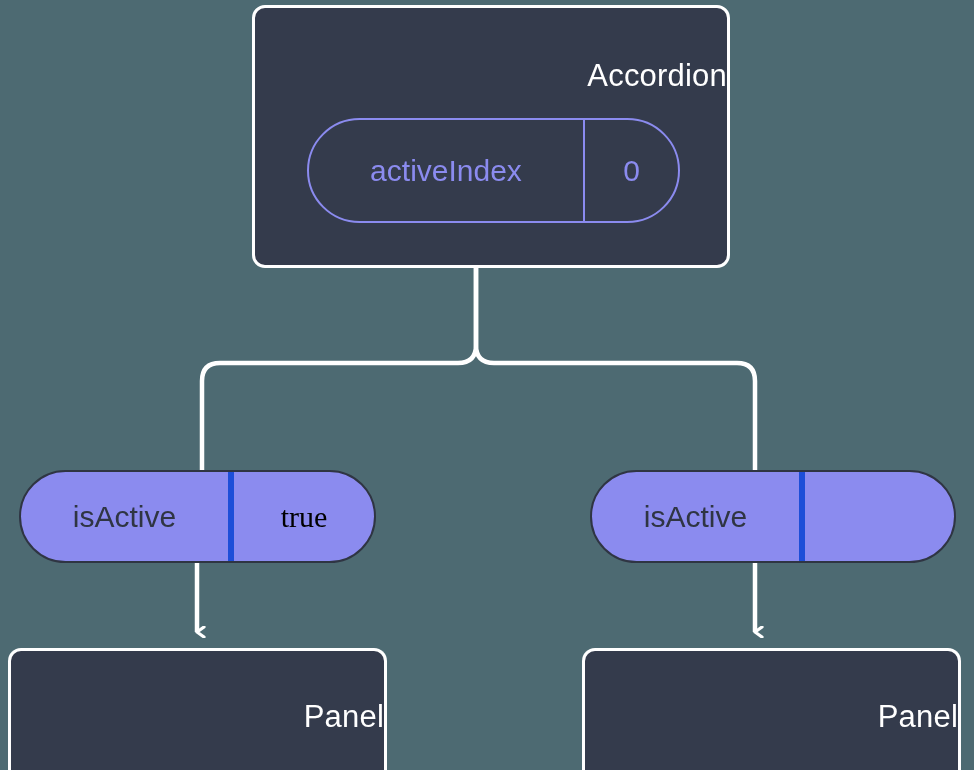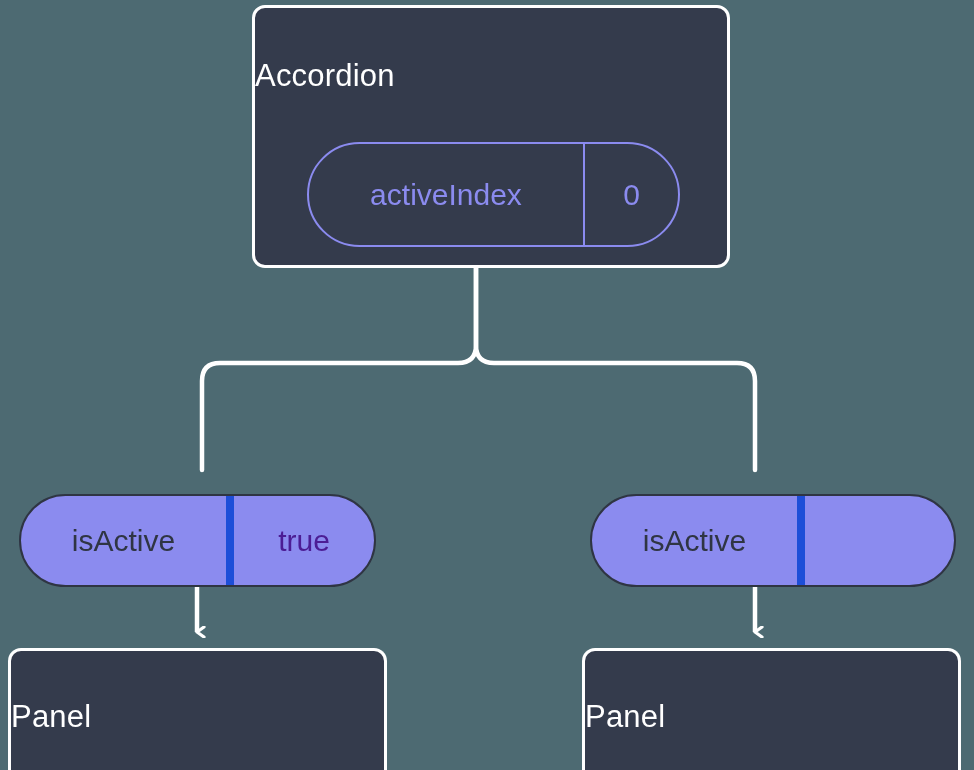--- a/index.html
+++ b/index.html
@@ -29,21 +29,21 @@
 
   
   .node-box {
     position: absolute;
     box-sizing: border-box;
     background: #343b4c;
     border: 3px solid #ffffff;
     border-radius: 13px;
     display: flex;
     flex-direction: column;
-    align-items: flex-start;
+    align-items: flex-end;
   }
   .node-title {
     color: #ffffff;
     font-size: 31px;
     font-weight: 400;
     letter-spacing: 0.2px;
     line-height: 1;
     white-space: nowrap;
   }
 
@@ -59,21 +59,20 @@
   }
 
   
   .pill {
     position: absolute;
     box-sizing: border-box;
     display: flex;
     align-items: stretch;
     border-radius: 999px;
     overflow: hidden;
-    margin-top: 24px;
   }
   .pill .pill-key,
   .pill .pill-val {
     display: flex;
     align-items: center;
     justify-content: center;
     box-sizing: border-box;
     white-space: nowrap;
     line-height: 1;
   }
@@ -100,26 +99,27 @@
 
   
   .pill-filled {
     background: #8b8bef;
     border: 2px solid #2f3543;
     height: 93px;
   }
   .pill-filled .pill-key {
     color: #2f3543;
     font-size: 30px;
-    border-right: 8px solid #1d4ed8;
+    border-right: 6px solid #1d4ed8;
   }
   .pill-filled .pill-val {
     flex: 1 1 auto;
-    color: #4c1d95;
-    font-size: 30px;
+    color: #000000;
+    font-size: 30px;
+    font-family: Liberation Serif, serif;
   }
 
   #left-state-pill {
     left: 19px;
     top: 470px;
     width: 357px;
   }
   #left-state-pill .pill-key { width: 213px; }
 
   #right-state-pill {

